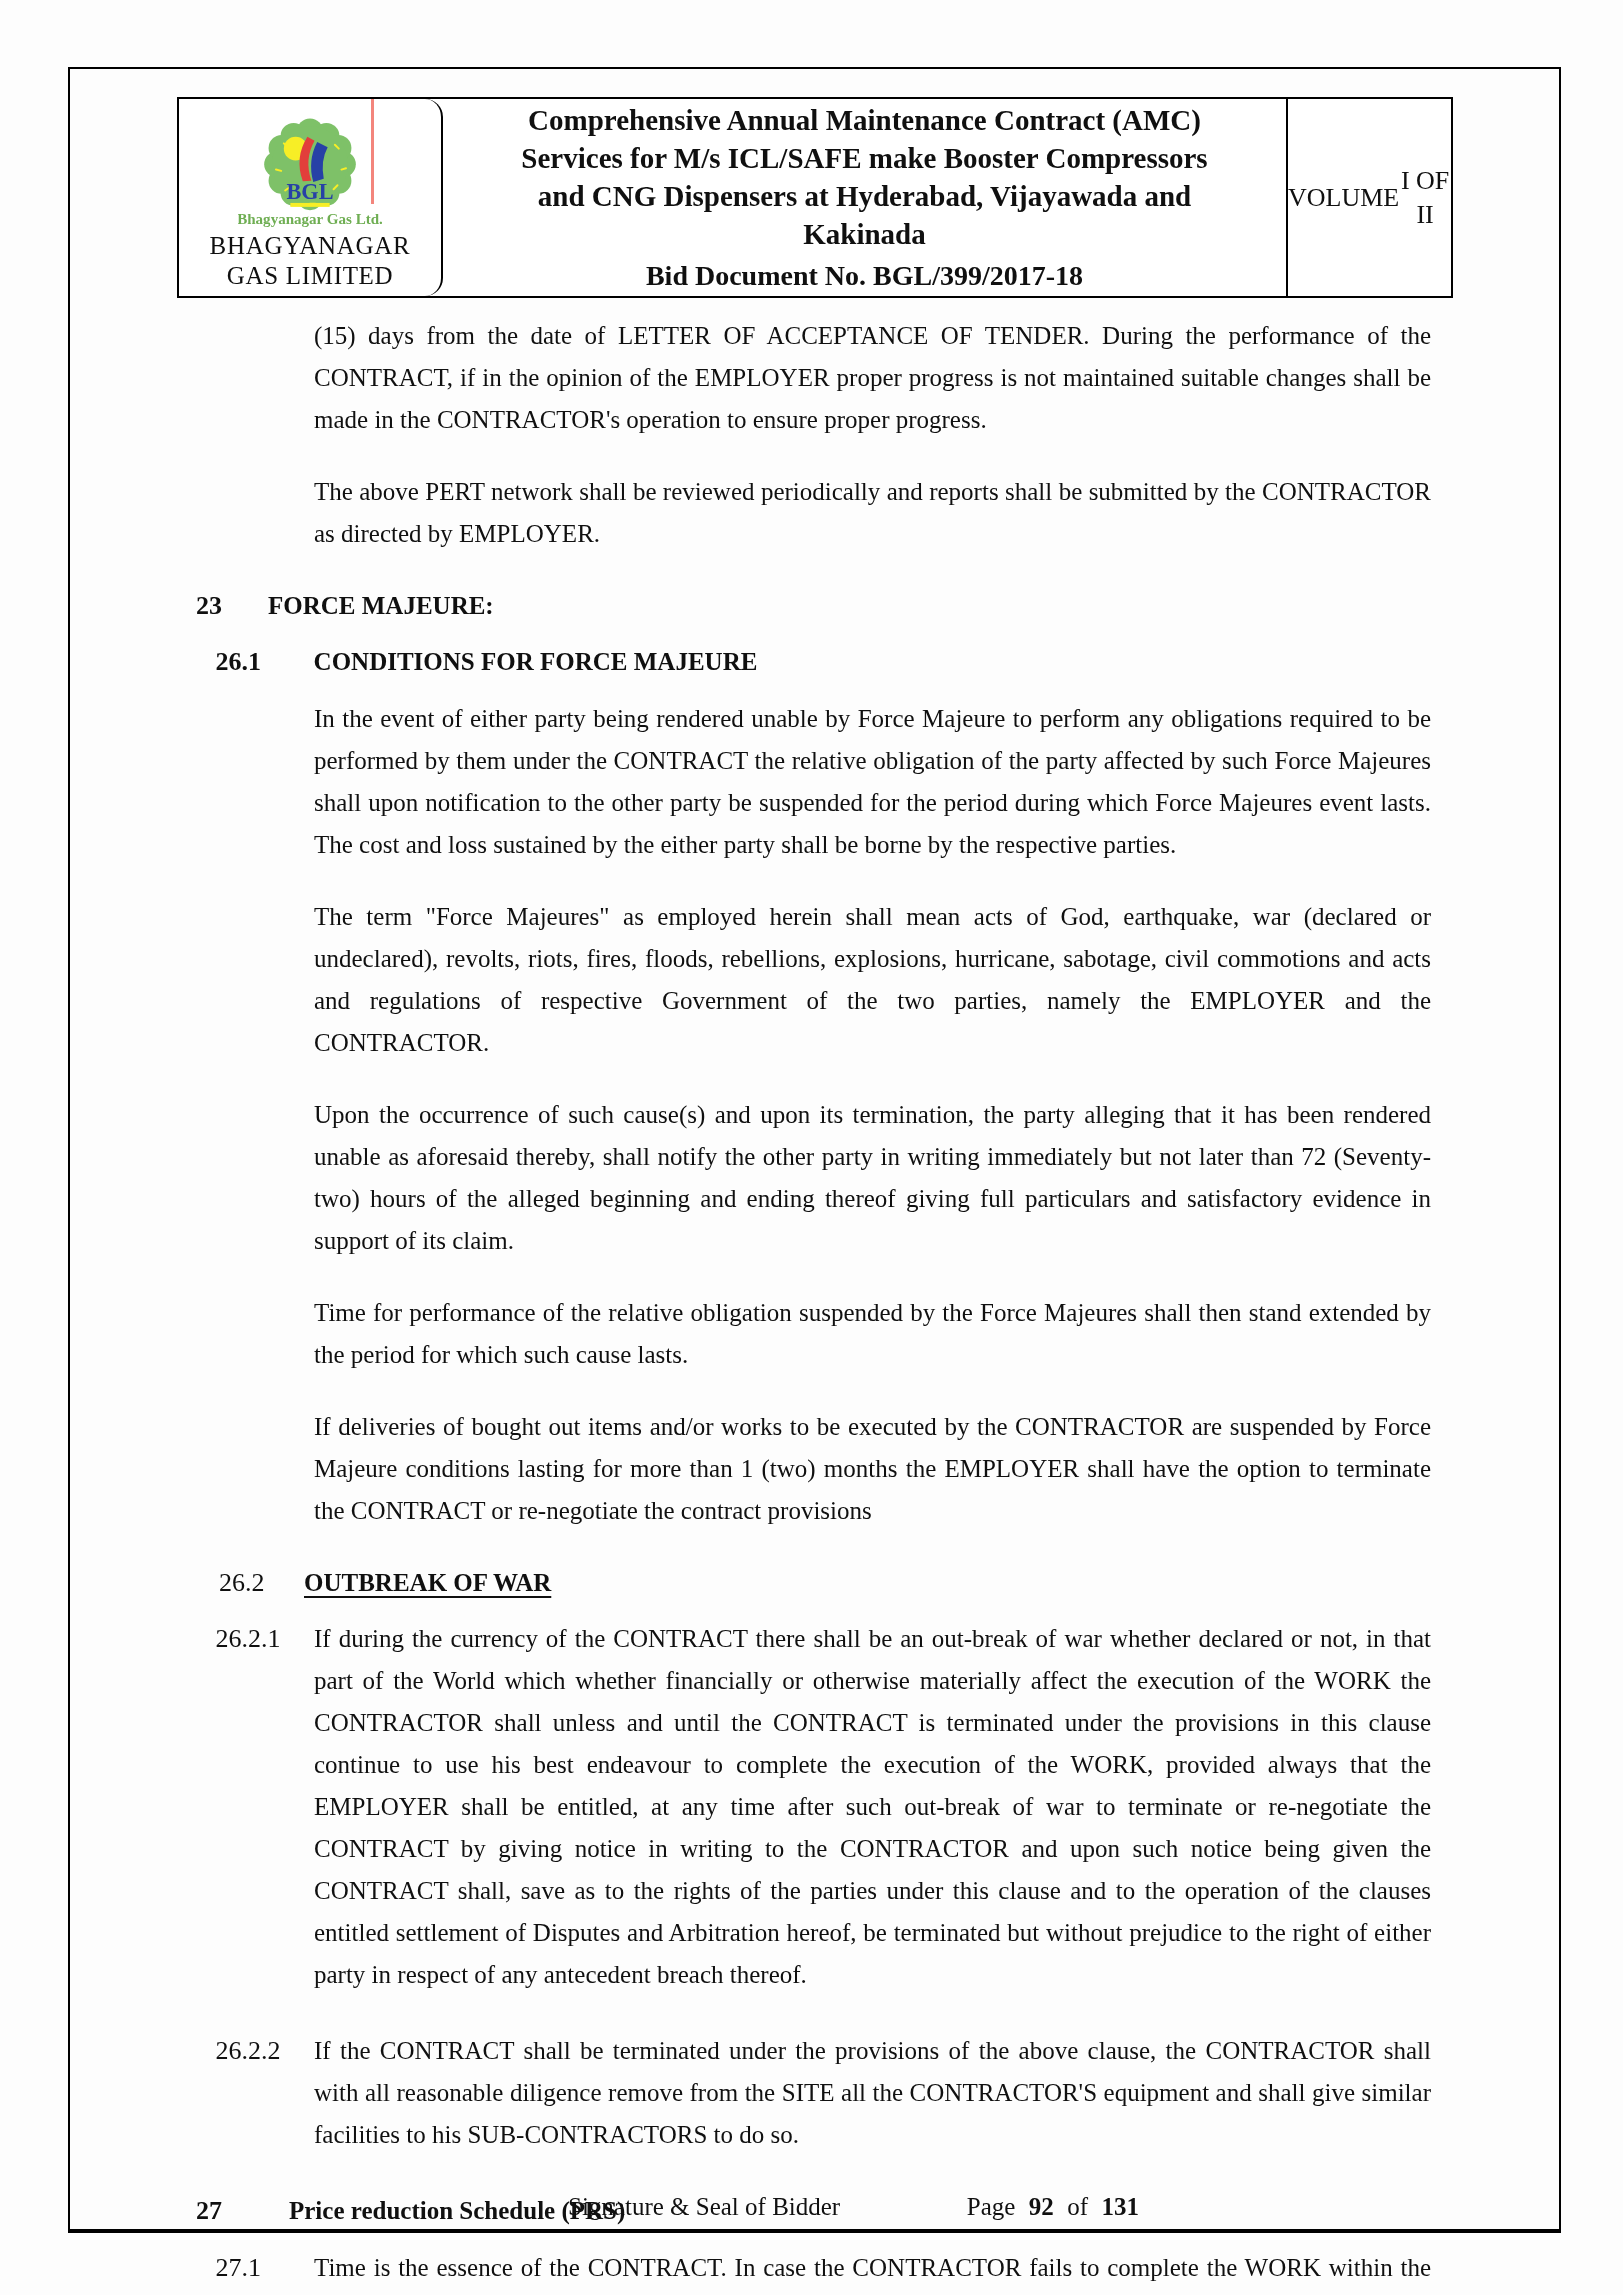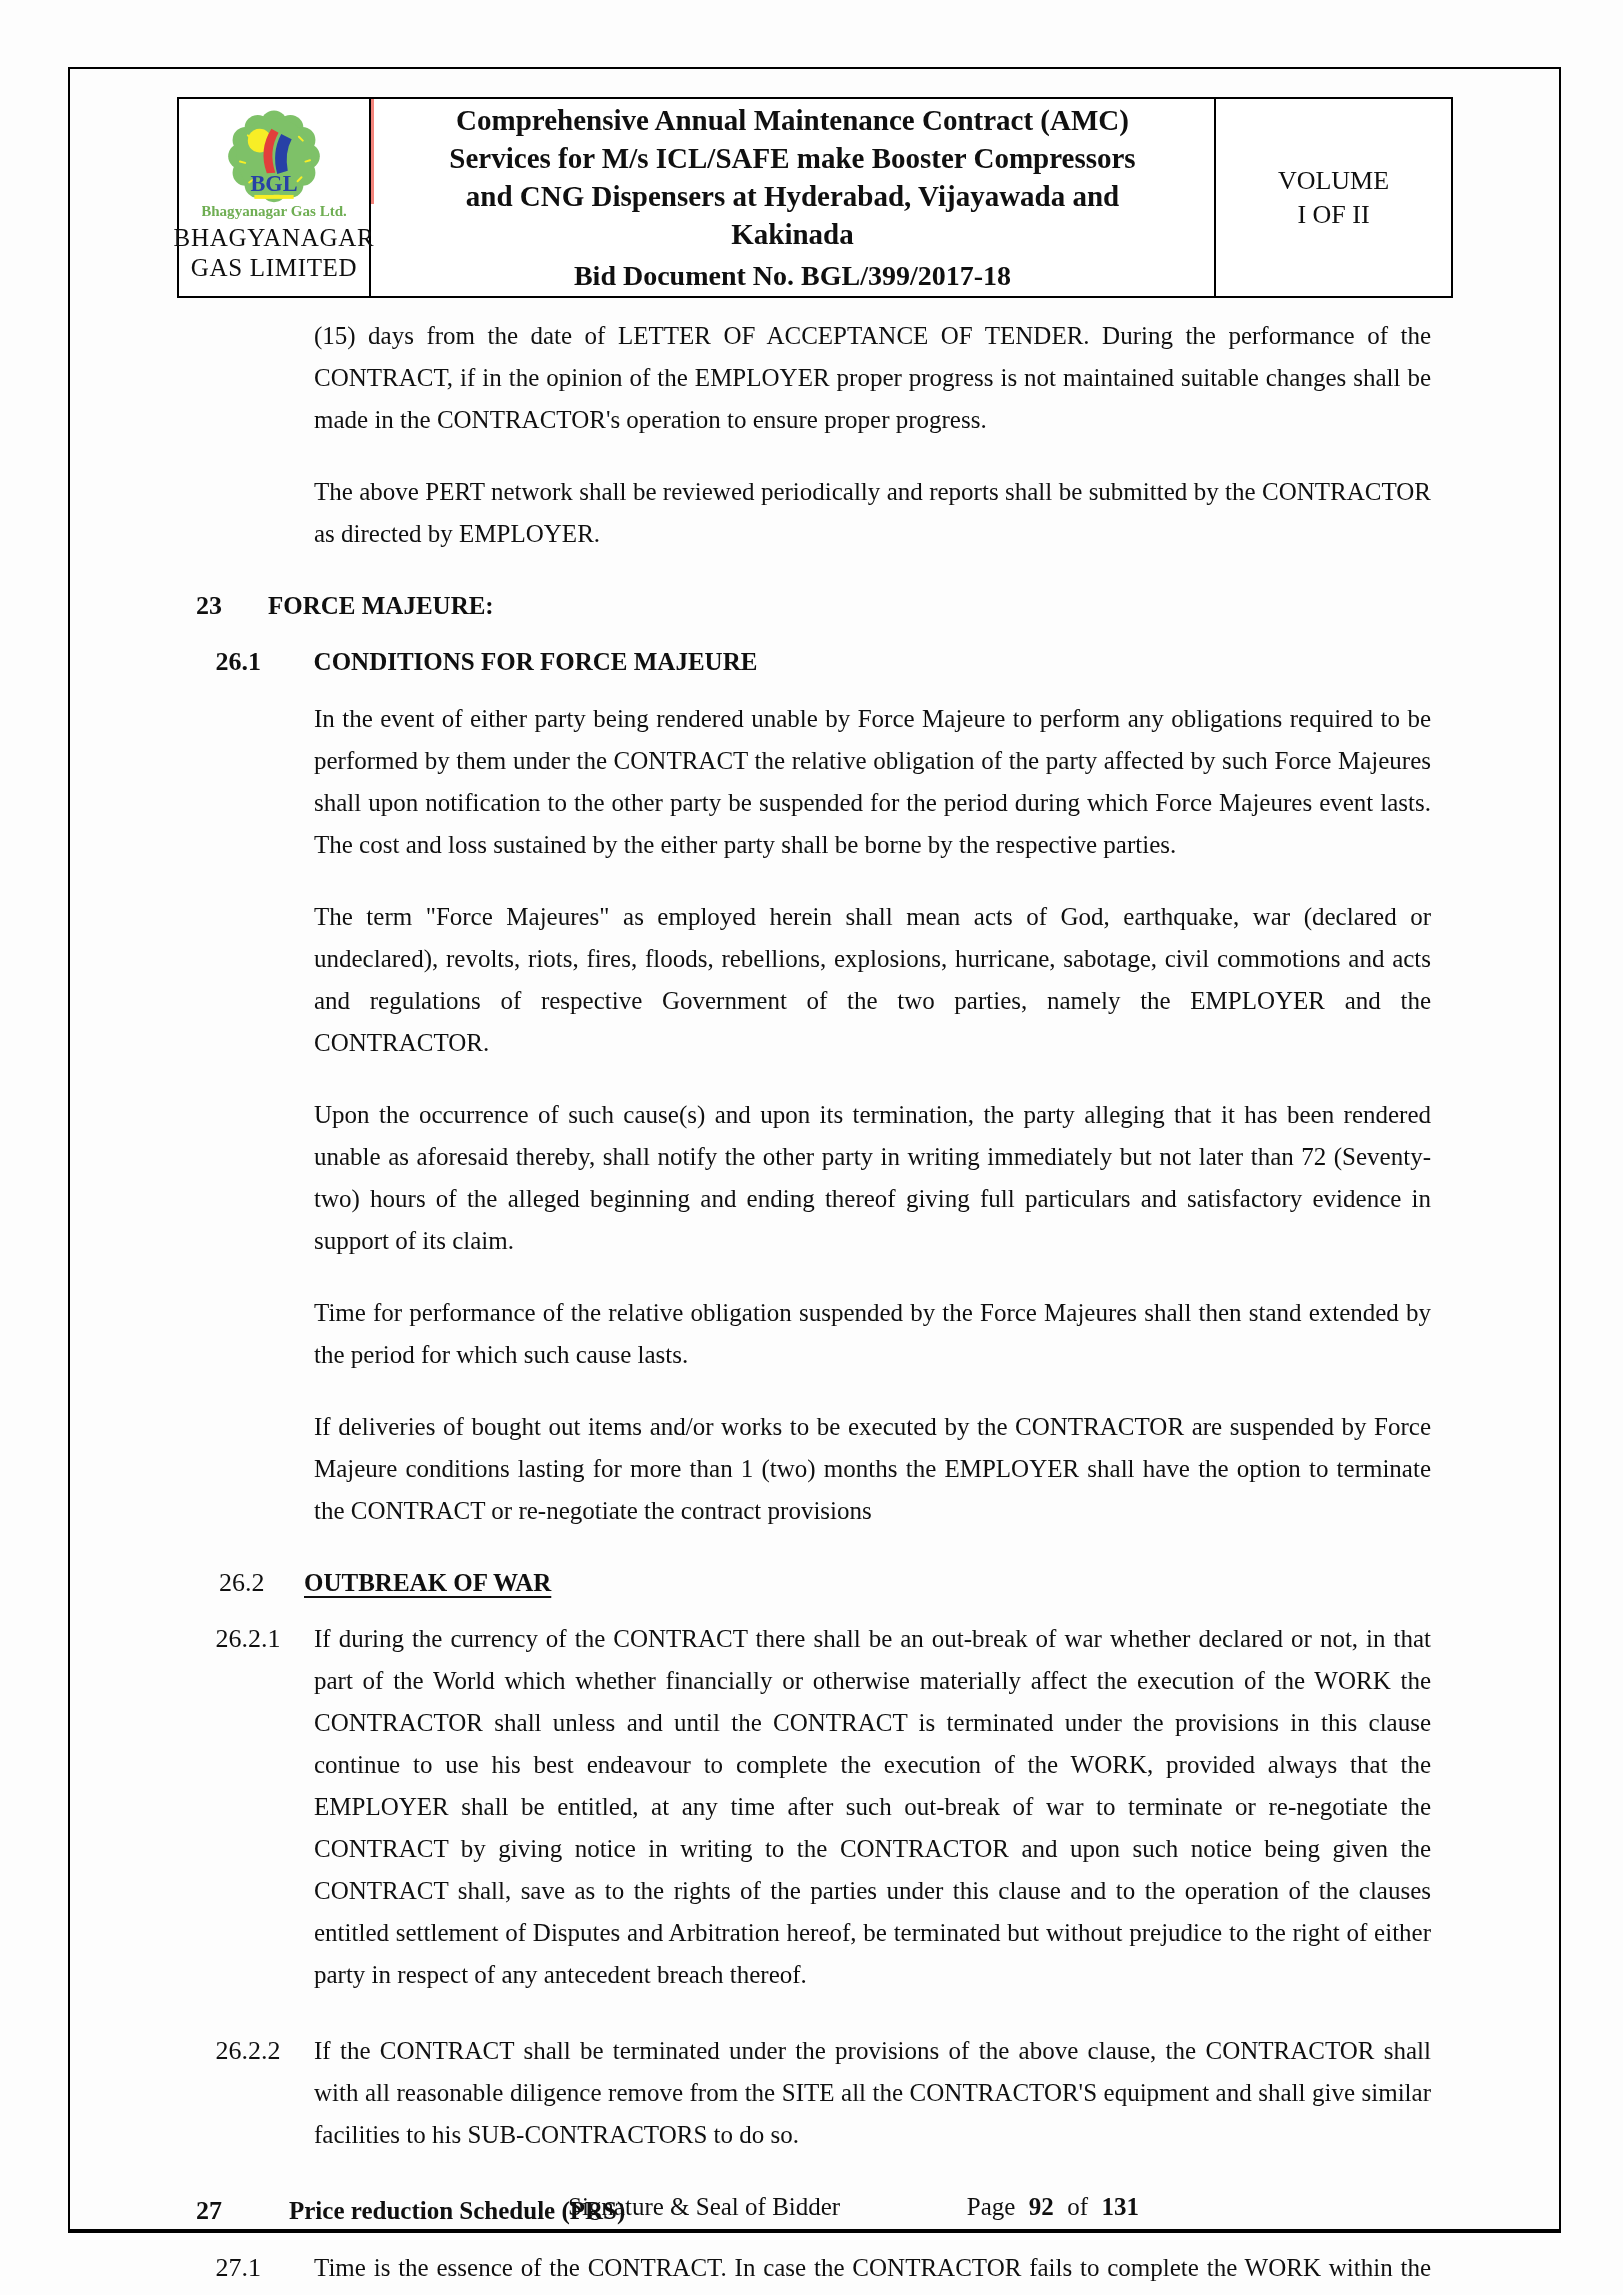--- a/index.html
+++ b/index.html
@@ -5,25 +5,25 @@
 <style>
   html,body{margin:0;padding:0;background:#e8e8e8;}
   .page{position:relative;width:1623px;height:2295px;background:#fdfdfd;overflow:hidden;
         font-family:"Liberation Serif", serif;color:#101010;}
   .frame{position:absolute;box-sizing:border-box;left:68px;top:67px;width:1493px;height:2166px;
          border:2.6px solid #000;border-bottom-width:4.6px;}
   
   .header-table{position:absolute;box-sizing:border-box;left:177px;top:97px;width:1276px;height:201px;
                 display:flex;border:2.6px solid #000;background:#fff;}
   .cell{box-sizing:border-box;height:100%;}
-  .cell-logo{width:192px;border-right:2.6px solid #000;display:flex;flex-direction:column;
-             align-items:center;padding-top:10px;position:relative;}
+  .cell-logo{width:264px;border-right:2.6px solid #000;display:flex;flex-direction:column;
+             align-items:center;padding-top:18px;position:relative;border-radius:18px;}
   .cell-title{width:845px;border-right:2.6px solid #000;display:flex;flex-direction:column;
               align-items:center;justify-content:space-between;text-align:center;padding:2.6px 6.5px;}
-  .cell-volume{flex:1;display:flex;flex-direction:column;align-items:center;justify-content:center;
+  .cell-volume{flex:1;display:flex;flex-direction:row;align-items:center;justify-content:center;
                text-align:center;}
   .artifact{position:absolute;left:192px;top:0px;width:2.6px;height:105px;background:#f3857c;}
   .title-line{font-weight:bold;font-size:29px;line-height:36px;}
   .bid-line{font-weight:bold;font-size:28px;line-height:35px;margin-top:3.9px;}
   .volume-line{font-size:26px;line-height:34px;}
   .company-name{font-size:25px;line-height:30px;text-align:center;letter-spacing:0.7px;margin-top:1.3px;}
   .logo-stack{display:flex;flex-direction:column;align-items:center;}
   
   .content{position:absolute;left:196px;top:315px;width:1235px;font-size:25px;line-height:42px;}
   .para{margin:0 0 30px 0;padding-left:118px;text-align:justify;}

